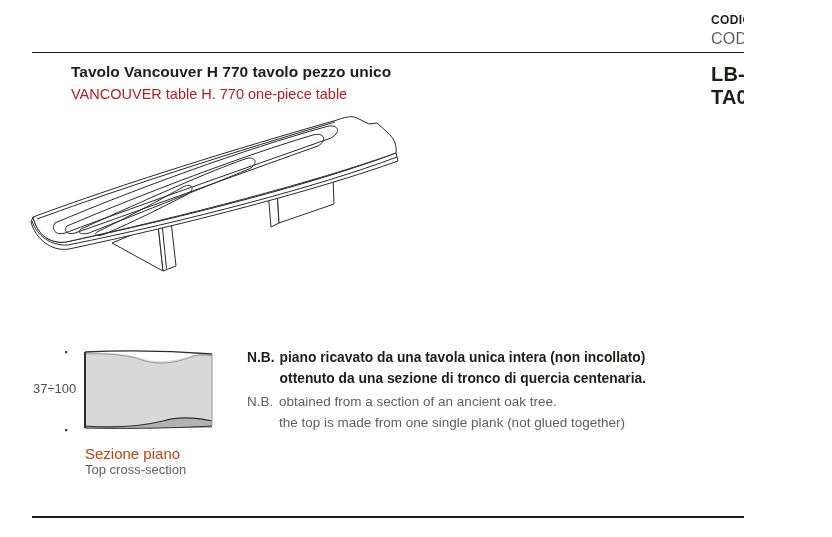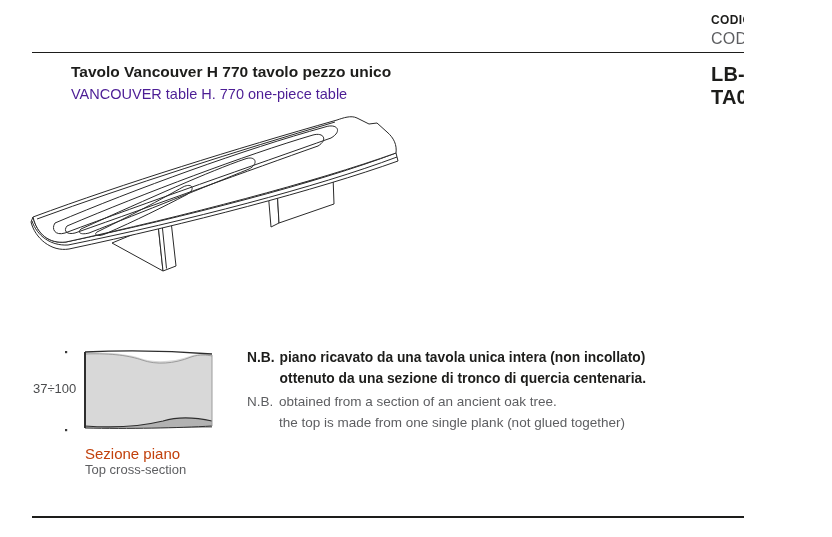--- a/index.html
+++ b/index.html
@@ -11,21 +11,21 @@
   .rule.top{left:32px;right:0;top:52px;height:1.4px;}
   .rule.bottom{left:32px;right:0;top:516px;height:2.2px;}
 
   .code-head{position:absolute;left:711px;top:14px;line-height:1.15;}
   .code-head .it{font-weight:bold;font-size:12px;letter-spacing:.4px;color:#1d1d1b;}
   .code-head .en{font-size:16px;letter-spacing:.3px;color:#5d5e61;margin-top:2px;}
   .code-value{position:absolute;left:711px;top:63px;font-size:20px;font-weight:bold;color:#1d1d1b;letter-spacing:.2px;}
 
   .title-block{position:absolute;left:35px;top:63px;line-height:1.1;margin-left:36px;}
   .title-it{font-size:15.5px;font-weight:bold;color:#1d1d1b;margin:0;}
-  .title-en{font-size:14.5px;font-weight:normal;color:#4c1d95;margin:7px 0 0 0;}
+  .title-en{font-size:14.5px;font-weight:normal;color:#b91c1c;margin:7px 0 0 0;}
 
   .table-drawing{position:absolute;left:25px;top:103px;}
   .cross-drawing{position:absolute;left:58px;top:344px;}
 
   .dim-label{position:absolute;left:33px;top:381px;font-size:13px;color:#4b4c4e;}
   .caption-it{position:absolute;left:85px;top:445px;font-size:15px;font-weight:normal;color:#c2410c;}
   .caption-en{position:absolute;left:85px;top:462px;font-size:13px;color:#5d5e61;}
 
   .note{position:absolute;left:247px;top:347px;width:430px;}
   .note .row{display:flex;align-items:flex-start;}

